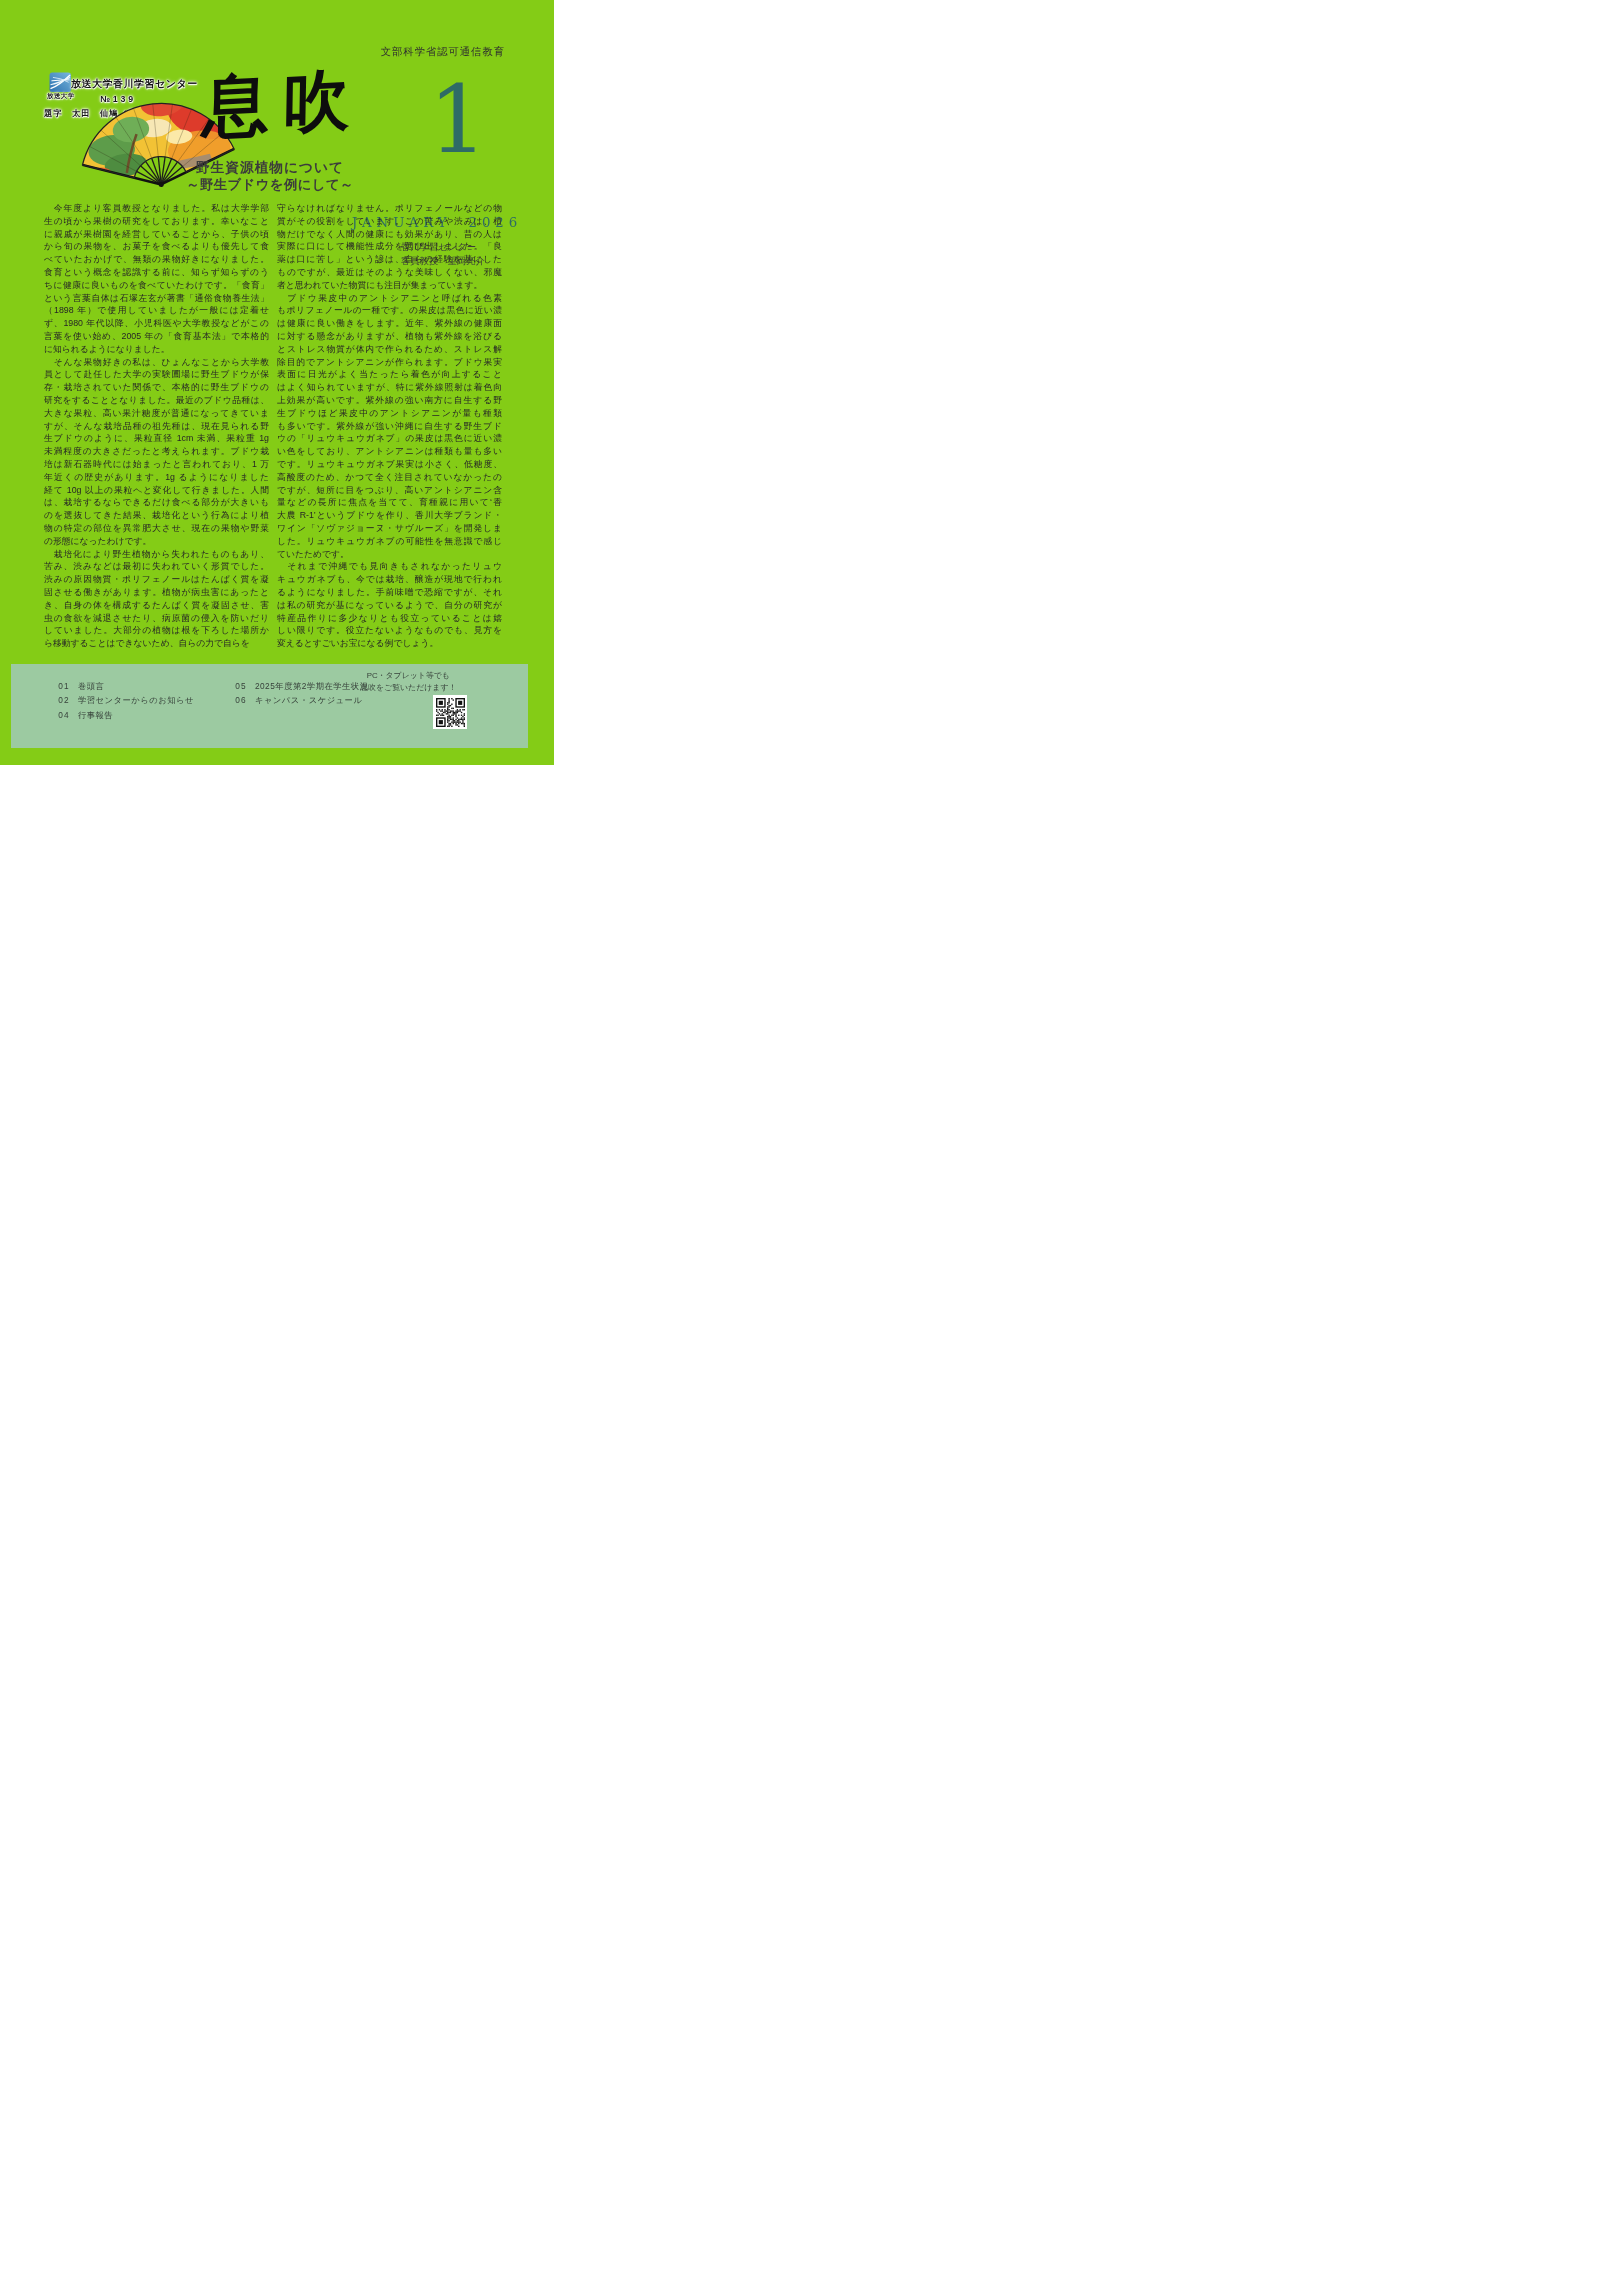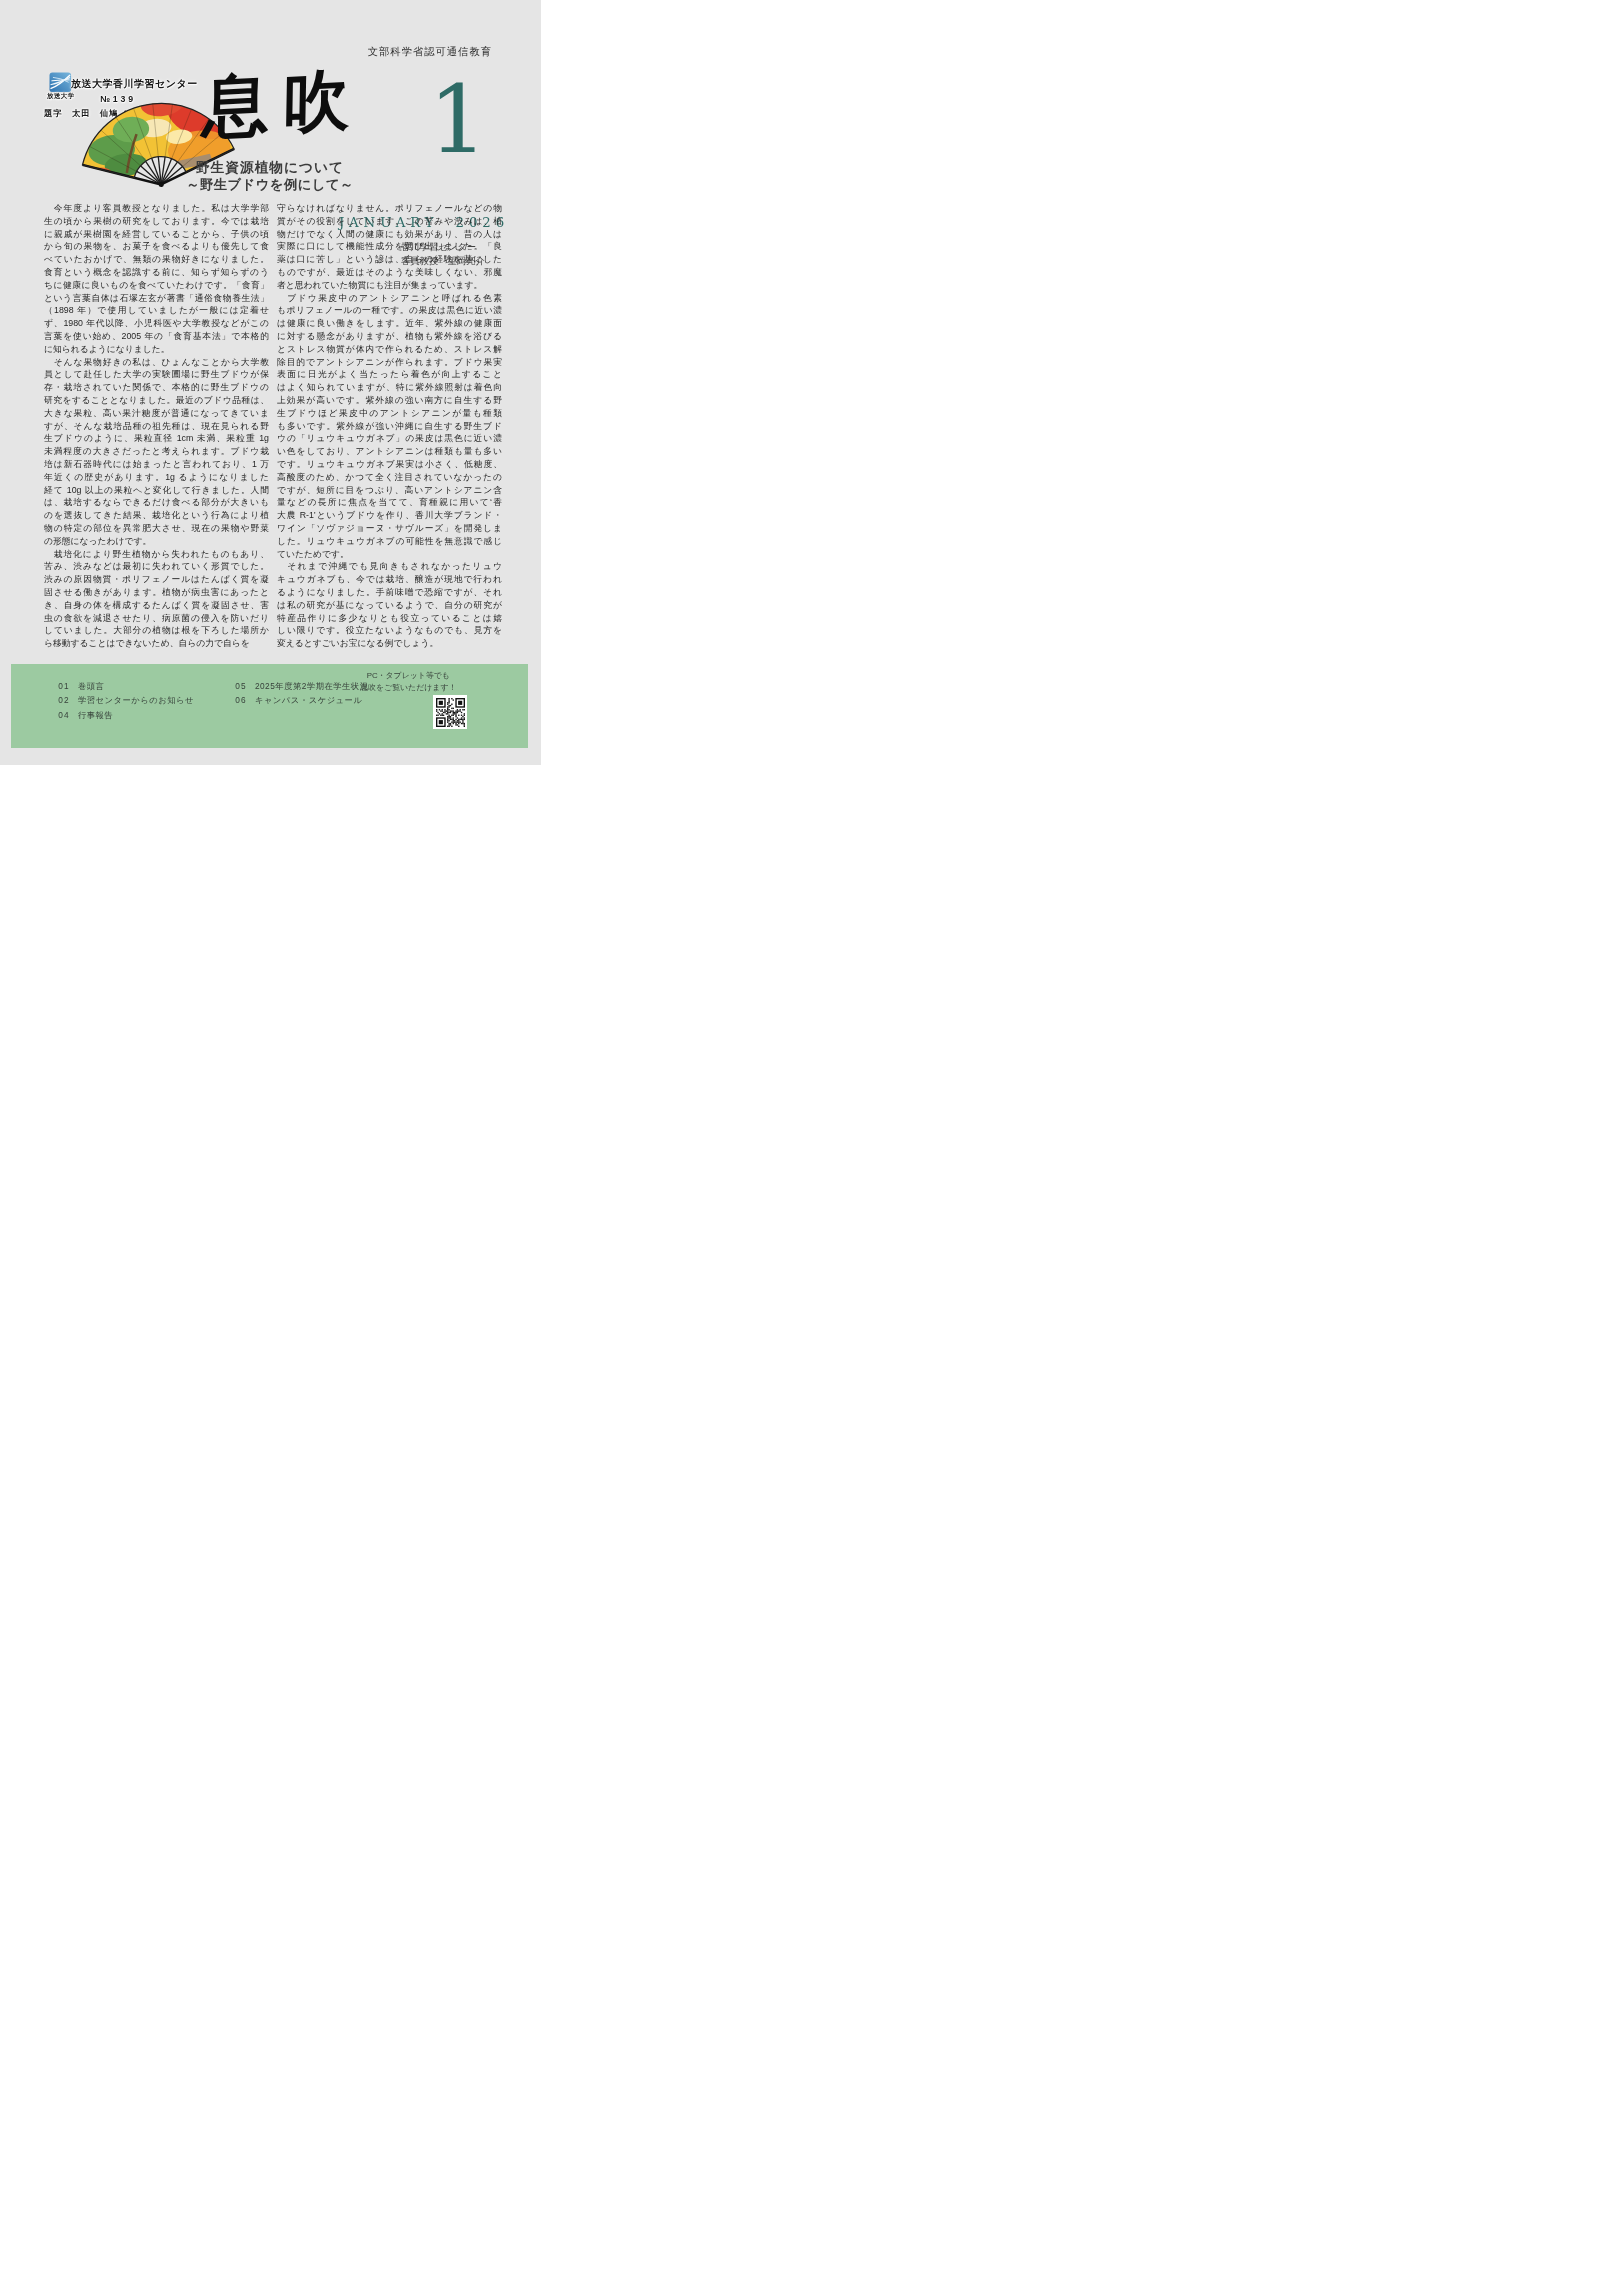--- a/index.html
+++ b/index.html
@@ -1,22 +1,23 @@
 <!DOCTYPE html>
 <html lang="ja" style="font-size:7.9px"><head>
 <meta charset="utf-8">
 <style>
   html,body{margin:0;padding:0;background:#ffffff;}
   .page{
     position:relative;
     width:541px;height:765px;
-    background:#e5e5e5;
+    background:#84cc16;
     overflow:hidden;
     font-family:"Liberation Sans", sans-serif;
     color:#2b2b2b;
+    padding-left:13px;
   }
   
   .approval{
     position:absolute;top:45px;right:49px;
     font-size:10.3px;letter-spacing:1px;color:#2f2f2f;
   }
   .big-month{
     position:absolute;top:74px;left:409px;width:98px;
     font-family:"DejaVu Serif", serif;
     font-size:93px;line-height:1;color:#2e6b66;
@@ -191,21 +192,21 @@
 
   <div class="ibuki">息吹</div>
 
   <div class="article-title">
     <div class="t1">野生資源植物について</div>
     <div class="t2">～野生ブドウを例にして～</div>
   </div>
 
   <div class="col col-left" id="col-left">
       <div class="line">　今年度より客員教授となりました。私は大学学部</div>
-      <div class="line">生の頃から果樹の研究をしております。今では栽培</div>
+      <div class="line">生の頃から果樹の研究をしております。幸いなこと</div>
       <div class="line">に親戚が果樹園を経営していることから、子供の頃</div>
       <div class="line">から旬の果物を、お菓子を食べるよりも優先して食</div>
       <div class="line">べていたおかげで、無類の果物好きになりました。</div>
       <div class="line">食育という概念を認識する前に、知らず知らずのう</div>
       <div class="line">ちに健康に良いものを食べていたわけです。「食育」</div>
       <div class="line">という言葉自体は石塚左玄が著書「通俗食物養生法」</div>
       <div class="line">（1898 年）で使用していましたが一般には定着せ</div>
       <div class="line">ず、1980 年代以降、小児科医や大学教授などがこの</div>
       <div class="line">言葉を使い始め、2005 年の「食育基本法」で本格的</div>
       <div class="line para-end">に知られるようになりました。</div>

